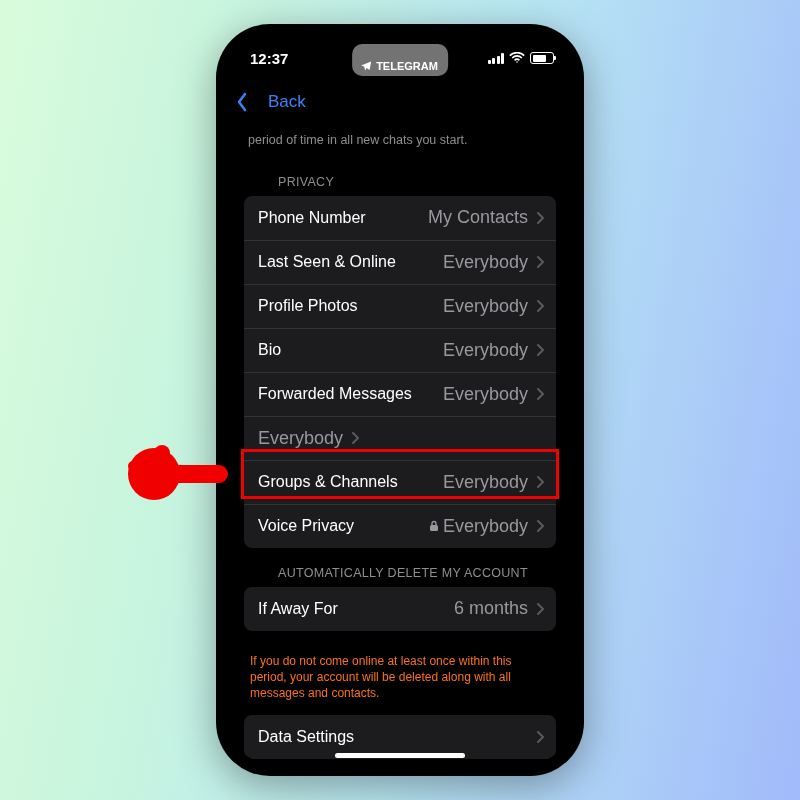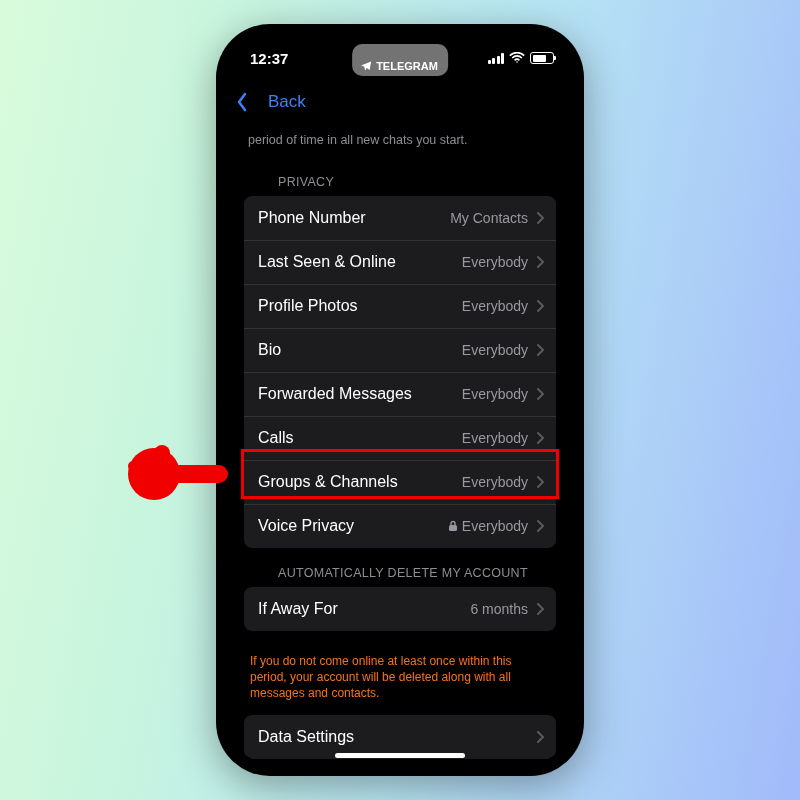--- a/index.html
+++ b/index.html
@@ -77,21 +77,21 @@
   .group {
     background:#1c1c1e; border-radius:8px; overflow:hidden;
   }
   .row {
     display:flex; align-items:center; height:44px;
     padding:0 12px 0 14px; font-size:16px;
     border-top:.5px solid #333;
   }
   .row:first-child { border-top:none; }
   .row .label { flex:1; color:#fff; }
-  .row .val { color:#99989e; font-size:14px; display:flex; align-items:center; gap:4px;justify-content:flex-end;}
+  .row .val { color:#99989e; font-size:18px; display:flex; align-items:center; gap:4px;justify-content:flex-end;}
   .chev { margin-left:8px; color:#5a5a5e; display:flex; }
   .lock { display:inline-flex; }
   .footer {
     font-size:12px; color:#f97316; line-height:1.35;
     padding:22px 6px 0;
   }
   .home-ind {
     position:absolute; bottom:6px; left:50%; transform:translateX(-50%);
     width:130px; height:5px; background:#fff; border-radius:3px;
   }
@@ -200,21 +200,20 @@
             <span class="val">
               <span>Everybody</span>
             </span>
             <span class="chev">
               <svg width="8" height="14" viewBox="0 0 8 14" fill="none" stroke="#5a5a5e" stroke-width="2" stroke-linecap="round" stroke-linejoin="round">
                 <path d="m2 2 5 5-5 5"></path>
               </svg>
             </span>
           </div>
           <div class="row">
-            <span class="label">Calls</span>
             <span class="val">
               <span>Everybody</span>
             </span>
             <span class="chev">
               <svg width="8" height="14" viewBox="0 0 8 14" fill="none" stroke="#5a5a5e" stroke-width="2" stroke-linecap="round" stroke-linejoin="round">
                 <path d="m2 2 5 5-5 5"></path>
               </svg>
             </span>
           </div>
           <div class="row">

